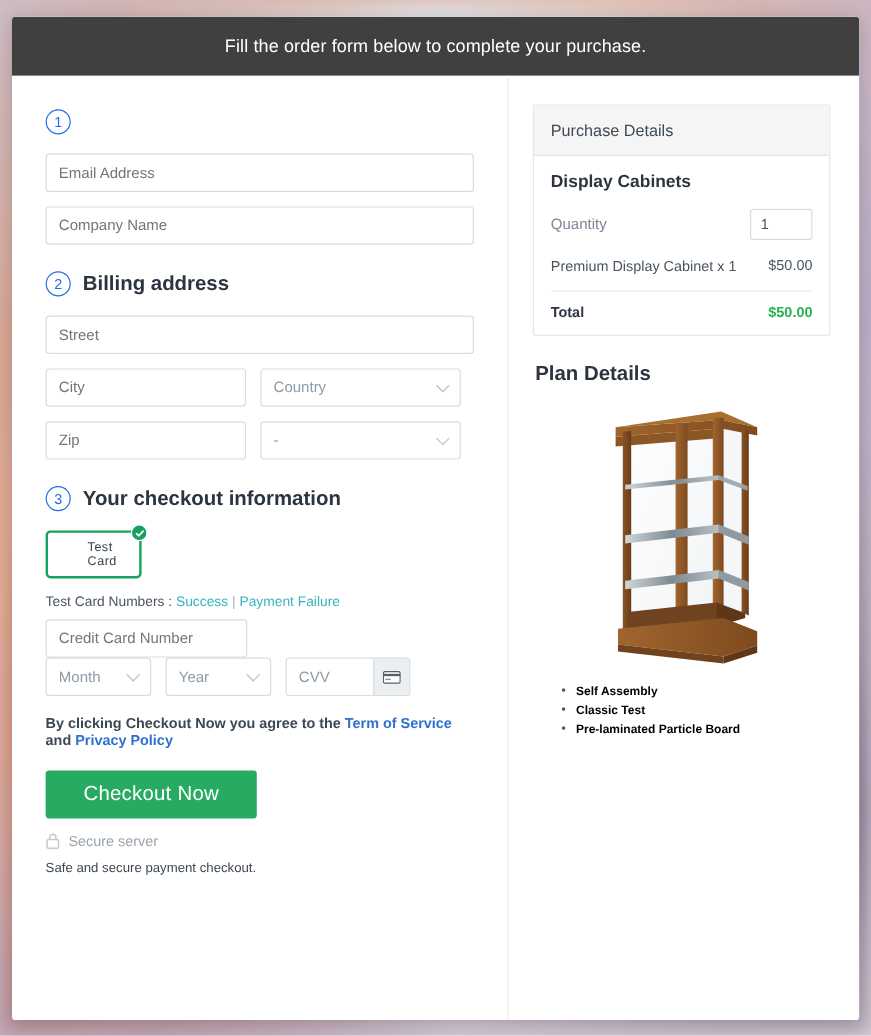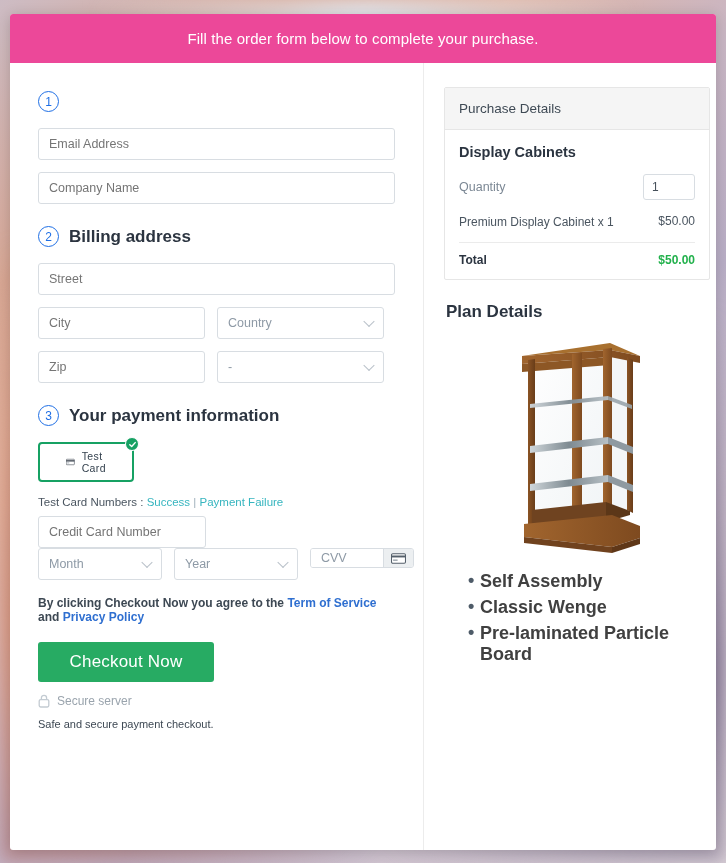--- a/index.html
+++ b/index.html
@@ -38,21 +38,21 @@
     background: #ffffff;
     border-radius: 3px;
     box-shadow: 0 2px 14px rgba(0,0,0,0.18);
     overflow: hidden;
     z-index: 1;
     display: flex;
     flex-direction: column;
   }
 
   .banner {
-    background: #ec4899;
+    background: #404040;
     color: #ffffff;
     text-align: center;
     font-size: 15px;
     padding: 16px 10px;
     letter-spacing: 0.1px;
   }
 
   .body-cols {
     display: flex;
     flex: 1;
@@ -60,21 +60,21 @@
   }
 
   .col-left {
     width: 414px;
     padding: 28px 28px 0 28px;
     border-right: 1px solid #ececec;
   }
 
   .col-right {
     flex: 1;
-    padding: 24px 6px 0 20px;
+    padding: 24px 24px 0 20px;
   }
 
   
   .sec-head {
     display: flex;
     align-items: center;
     gap: 10px;
     margin-bottom: 16px;
   }
   .step-num {
@@ -123,21 +123,21 @@
     width: 8px; height: 8px;
     border-right: 1.4px solid #b9c1c9;
     border-bottom: 1.4px solid #b9c1c9;
     transform: translateY(-70%) rotate(45deg);
   }
 
   
   .paymethods { margin: 4px 0 14px 0; }
   .paycard {
     position: relative;
-    width: 96px; height: 40px;
+    width: 80px; height: 40px;
     border: 2px solid #16a163;
     border-radius: 4px;
     display: flex;
     align-items: center;
     gap: 7px;
     padding: 0 26px;
   }
   .paycard .lbl { font-size: 10.5px; color: #35424f; letter-spacing: 0.4px; }
   .badge {
     position: absolute;
@@ -153,25 +153,25 @@
     font-size: 11.5px;
     color: #4a5560;
     margin-bottom: 8px;
   }
   .testlinks a { color: #36b5bf; text-decoration: none; }
   .sep { color: #9fb0bb; }
 
   .ccnum { width: 168px; height: 32px; }
 
   .mrow { display: flex; gap: 12px; margin-bottom: 16px; }
-  .mfld { width: 124px; flex: none; height: 32px; }
+  .mfld { width: 88px; flex: none; height: 32px; }
   .cvvwrap {
     display: flex;
     width: 104px;
-    height: 20px;
+    height: 32px;
     border: 1px solid #d8dde2;
     border-radius: 3px;
     overflow: hidden;
     flex: none;
   }
   .cvvwrap .cvvinput {
     flex: 1;
     border: none;
     font-size: 12.5px;
     color: #8e9aa6;
@@ -265,22 +265,22 @@
     font-size: 17px;
     font-weight: 600;
     color: #2b3440;
     margin: 22px 0 6px 2px;
   }
 
   .img-wrap { display: flex; justify-content: center; padding: 6px 0 12px 0; }
 
   .feats { list-style: none; margin-left: 24px; }
   .feats li {
-    font-size: 18px;
-    color: #404040;
+    font-size: 10px;
+    color: #000000;
     font-weight: 600;
     margin-bottom: 5px;
     position: relative;
     padding-left: 12px;
   }
   .feats li::before {
     content: "•";
     position: absolute;
     left: 0; top: -1px;
     color: #4e5b68;
@@ -329,21 +329,21 @@
         <input class="fld half" placeholder="Zip" style="">
         <div class="fld half sel">
           <span>-</span>
           <span class="caret"></span>
         </div>
       </div>
 
       
       <div class="sec-head">
         <div class="step-num">3</div>
-        <div class="sec-title">Your payment information</div>
+        <div class="sec-title">Your checkout information</div>
       </div>
 
       <div class="paymethods">
         <div class="paycard">
           <svg width="20" height="14" viewBox="0 0 20 14">
             <rect x="0.6" y="0.6" width="18.8" height="12.8" rx="1.6" fill="#ffffff" stroke="#2b3440" stroke-width="1.2"></rect>
             <rect x="0.6" y="3" width="18.8" height="2.8" fill="#2b3440"></rect>
             <rect x="2.6" y="8.4" width="5" height="1.5" fill="#7a8694"></rect>
           </svg>
           <span class="lbl">Test Card</span>
@@ -482,19 +482,19 @@
           <polygon points="104,168 128,177 128,181 104,188" fill="#5c3718"></polygon>
 
           <polygon points="22,190 110,181 138,192 138,204 110,213 22,203" fill="url(#woodA)"></polygon>
           <polygon points="22,203 110,213 110,219 22,209" fill="#70421e"></polygon>
           <polygon points="110,213 138,204 138,210 110,219" fill="#5f3718"></polygon>
         </svg>
       </div>
 
       <ul class="feats">
         <li>Self Assembly</li>
-        <li>Classic Wenge</li>
+        <li>Classic Test</li>
         <li>Pre-laminated Particle Board</li>
       </ul>
     </div>
 
   </div>
 </div>
 
 </body></html>

